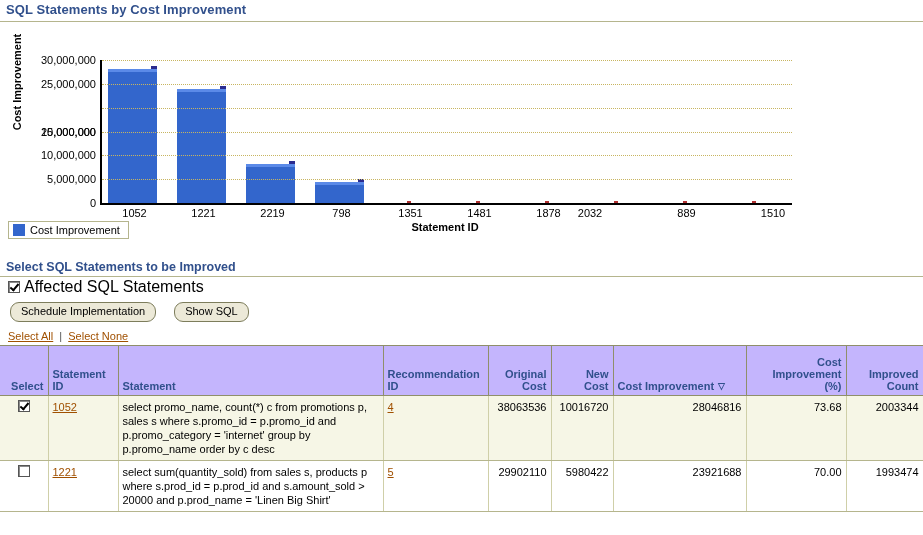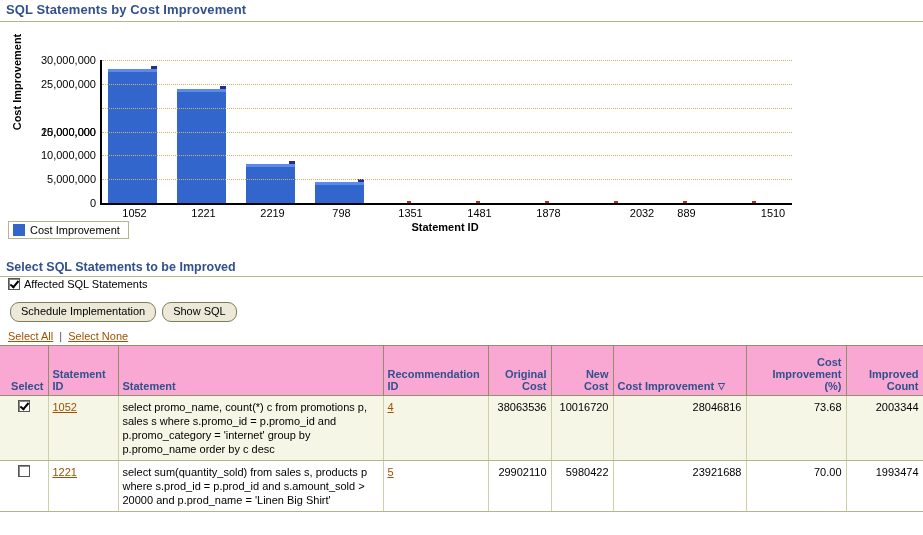--- a/index.html
+++ b/index.html
@@ -173,21 +173,21 @@
   }
 
   .affected-row {
     position: absolute;
     left: 8px;
     top: 278px;
     display: flex;
     align-items: center;
     gap: 4px;
   }
-  .affected-label { font-size: 11px; }
+  .affected-label { font-size: 16px; }
 
   .cb {
     width: 12px;
     height: 12px;
     border: 1px solid #555;
     background: #fff;
     display: inline-block;
     position: relative;
     box-sizing: border-box;
     box-shadow: inset 1px 1px 0 #8a8a8a;
@@ -221,21 +221,21 @@
     font-size: 11px;
     color: #000;
     cursor: pointer;
     line-height: 15px;
   }
   .btn-group {
     position: absolute;
     left: 10px;
     top: 4px;
     display: flex;
-    gap: 6px;
+    gap: 18px;
   }
   .pager {
     position: absolute;
     right: 6px;
     top: 3px;
     display: flex;
     align-items: center;
     gap: 5px;
     font-size: 11px;
   }
@@ -292,21 +292,21 @@
   .tbl {
     position: absolute;
     left: 0;
     top: 345px;
     width: 923px;
     border-collapse: collapse;
     font-size: 11px;
     table-layout: fixed;
   }
   .tbl th {
-    background: #f9a8d4;
+    background: #c4b5fd;
     color: #31508c;
     font-weight: bold;
     font-size: 11px;
     vertical-align: bottom;
     padding: 3px 4px 3px 4px;
     border-right: 1px solid #8f8f6a;
     border-top: 1px solid #8f8f6a;
     border-bottom: 1px solid #8f8f6a;
     text-align: left;
     line-height: 12px;
@@ -403,21 +403,21 @@
       <div class="gridline" style="top: 0px;"></div>
     </div>
   <div class="x-labels">
       <div class="x-label" style="left: 34.5px;">1052</div>
       <div class="x-label" style="left: 103.5px;">1221</div>
       <div class="x-label" style="left: 172.5px;">2219</div>
       <div class="x-label" style="left: 241.5px; text-align: right;">798</div>
       <div class="x-label" style="left: 310.5px;">1351</div>
       <div class="x-label" style="left: 379.5px;">1481</div>
       <div class="x-label" style="left: 448.5px;">1878</div>
-      <div class="x-label" style="left: 542px;">2032</div>
+      <div class="x-label" style="left: 490px;">2032</div>
       <div class="x-label" style="left: 586.5px;">889</div>
       <div class="x-label" style="left: 673px;">1510</div>
     </div>
   <div class="x-axis-title">Statement ID</div>
 </div>
 
 <div class="legend">
   <span class="legend-swatch"></span>
   <span class="legend-label">Cost Improvement</span>
 </div>

